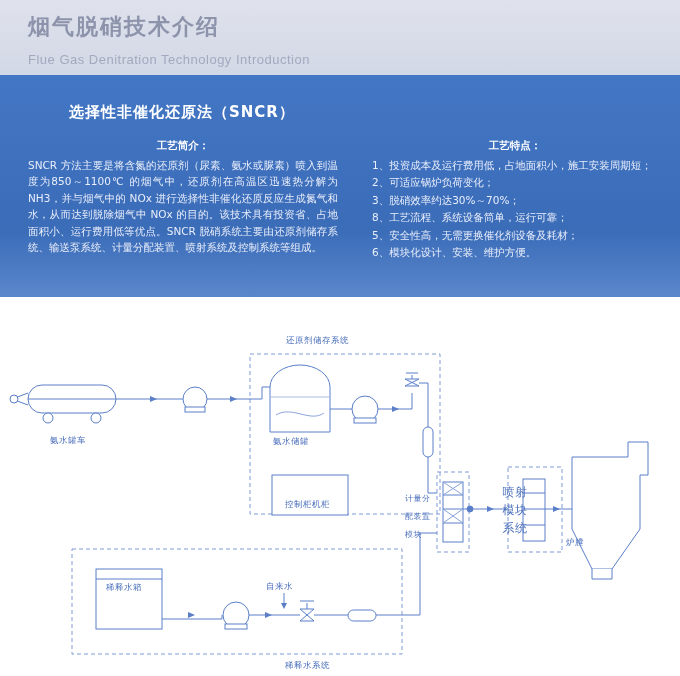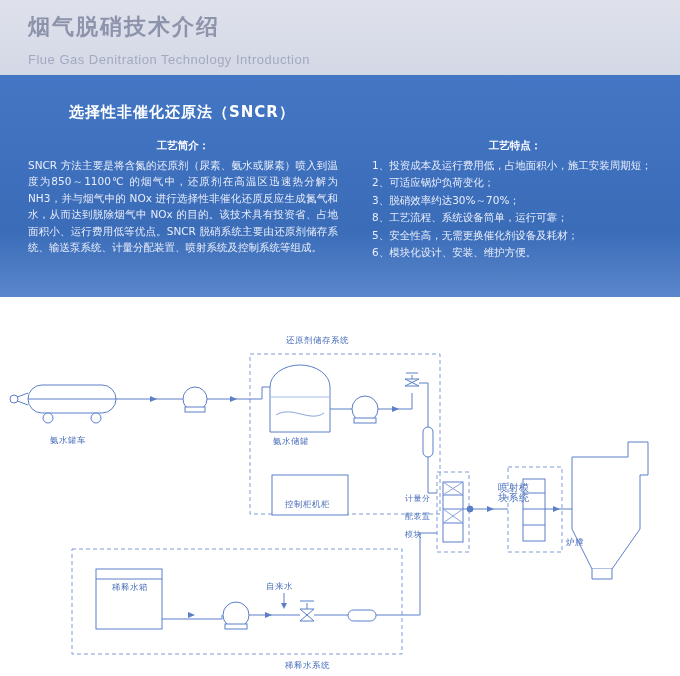--- a/index.html
+++ b/index.html
@@ -255,20 +255,20 @@
         <path d="M188 315 L195 318 L188 321 Z" fill="#5a7fc8" stroke="none"></path>
         <path d="M265 315 L272 318 L265 321 Z" fill="#5a7fc8" stroke="none"></path>
       </g>
     </svg>
 
     <div class="dlabel" style="left:286px; top:38px;">还原剂储存系统</div>
     <div class="dlabel" style="left:50px;  top:106px;margin-top:32px;">氨水罐车</div>
     <div class="dlabel" style="left:273px; top:139px;">氨水储罐</div>
     <div class="dlabel" style="left:285px; top:193px;margin-top:9px;">控制柜机柜</div>
     <div class="dlabel" style="left:405px; top:193px; width:30px; line-height:18px; white-space:normal; font-size:8px;">计量分配装置模块</div>
-    <div class="dlabel" style="left:498px; top:186px; width:34px; line-height:10px; white-space:normal; font-size:10px; ">喷射模块系统</div>
+    <div class="dlabel" style="left:498px; top:186px; width:34px; line-height:18px; white-space:normal; font-size:12px; text-align:center;">喷射模块系统</div>
     <div class="dlabel" style="left:566px; top:240px;">炉膛</div>
     <div class="dlabel" style="left:285px; top:363px;">稀释水系统</div>
-    <div class="dlabel" style="left:112px; top:284px; width:36px; line-height:12px; white-space:normal; text-align:center;">稀释水箱</div>
+    <div class="dlabel" style="left:106px; top:284px; width:36px; line-height:12px; white-space:normal; text-align:center;">稀释水箱</div>
     <div class="dlabel" style="left:266px; top:284px;">自来水</div>
 
   </div>
 </div>
 
 </body></html>

